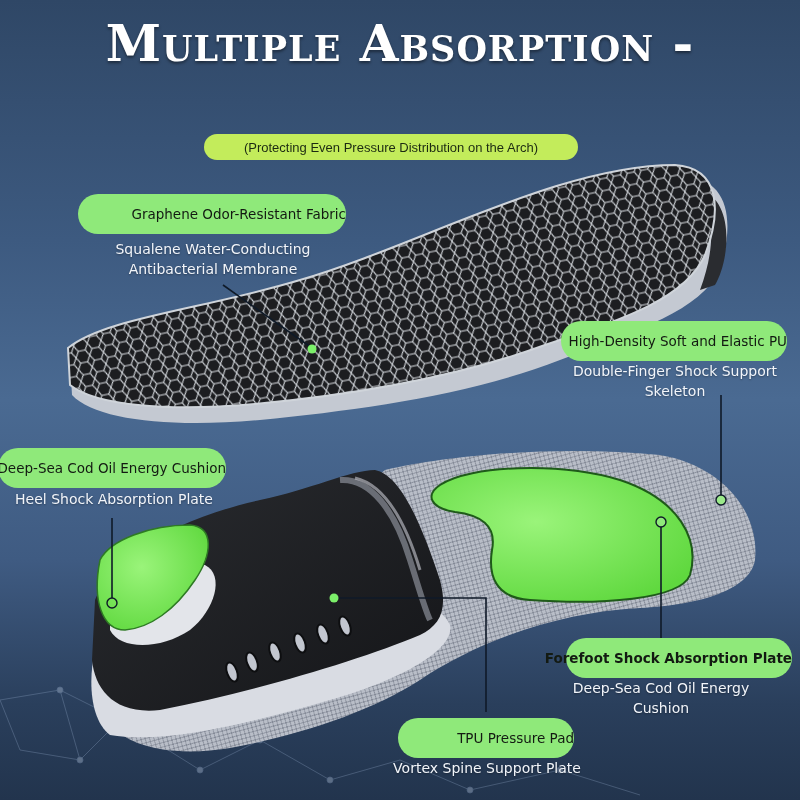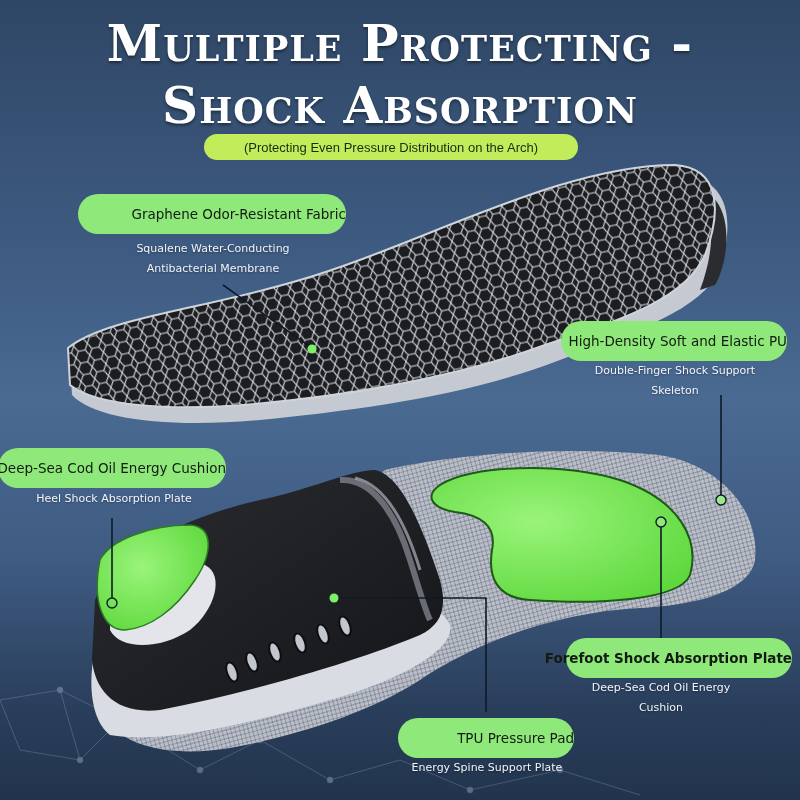--- a/index.html
+++ b/index.html
@@ -22,21 +22,21 @@
     background: #c3ec5b; border-radius: 13px;
     font-family: "Liberation Sans", sans-serif; font-size: 13px; color: #1c2a12;
     display: flex; align-items: center; justify-content: center;
   }
   .pill {
     position: absolute; height: 40px; border-radius: 20px; background: #8fe97a;
     color: #131a12; font-family: "DejaVu Sans", sans-serif; font-size: 13.5px;
     display: flex; align-items: center; justify-content: flex-end; white-space: nowrap;
   }
   .desc {
-    position: absolute; color: #f2f5fa; font-family: "DejaVu Sans", sans-serif; font-size: 11px;
+    position: absolute; color: #f2f5fa; font-family: "DejaVu Sans", sans-serif; font-size: 14px;
     text-align: center; line-height: 20px; text-shadow: 0 1px 2px rgba(0,0,0,0.35);
   }
   .desc span { display: block; }
 </style>
 </head>
 <body>
 
 <div class="canvas">
 
   <svg class="bg-svg" viewBox="0 0 800 800">
@@ -113,22 +113,21 @@
       <line x1="661" y1="522" x2="661" y2="640"></line>
       <polyline points="335,598 486,598 486,712"></polyline>
     </g>
     <circle cx="312" cy="349" r="4.5" fill="#7cf06a"></circle>
     <circle cx="721" cy="500" r="5" fill="#9be98a" stroke="#0f1a28" stroke-width="1.4"></circle>
     <circle cx="112" cy="603" r="5" fill="none" stroke="#0f1a28" stroke-width="1.4"></circle>
     <circle cx="661" cy="522" r="5" fill="#8fe97a" stroke="#0f1a28" stroke-width="1.4"></circle>
     <circle cx="334" cy="598" r="4.5" fill="#7cf06a"></circle>
   </svg>
 
-  <div class="title line1">Multiple Protecting -</div>
-  <div class="title line2">Shock Absorption</div>
+  <div class="title line1">Multiple Absorption -</div>
   <div class="subtitle-pill">
     <span>(Protecting Even Pressure Distribution on the Arch)</span>
   </div>
 
   <div class="pill" style="left:78px; top:194px; width:268px;">
     <span>Graphene Odor-Resistant Fabric</span>
   </div>
   <div class="desc" style="left:88px; top:239px; width:250px;">
     <span>Squalene Water-Conducting</span>
     <span>Antibacterial Membrane</span>
@@ -154,16 +153,16 @@
   </div>
   <div class="desc" style="left:550px; top:678px; width:222px;">
     <span>Deep-Sea Cod Oil Energy</span>
     <span>Cushion</span>
   </div>
 
   <div class="pill" style="left:398px; top:718px; width:176px;">
     <span>TPU Pressure Pad</span>
   </div>
   <div class="desc" style="left:380px; top:758px; width:214px;">
-    <span>Energy Spine Support Plate</span>
+    <span>Vortex Spine Support Plate</span>
   </div>
 
 </div>
 
 </body></html>

